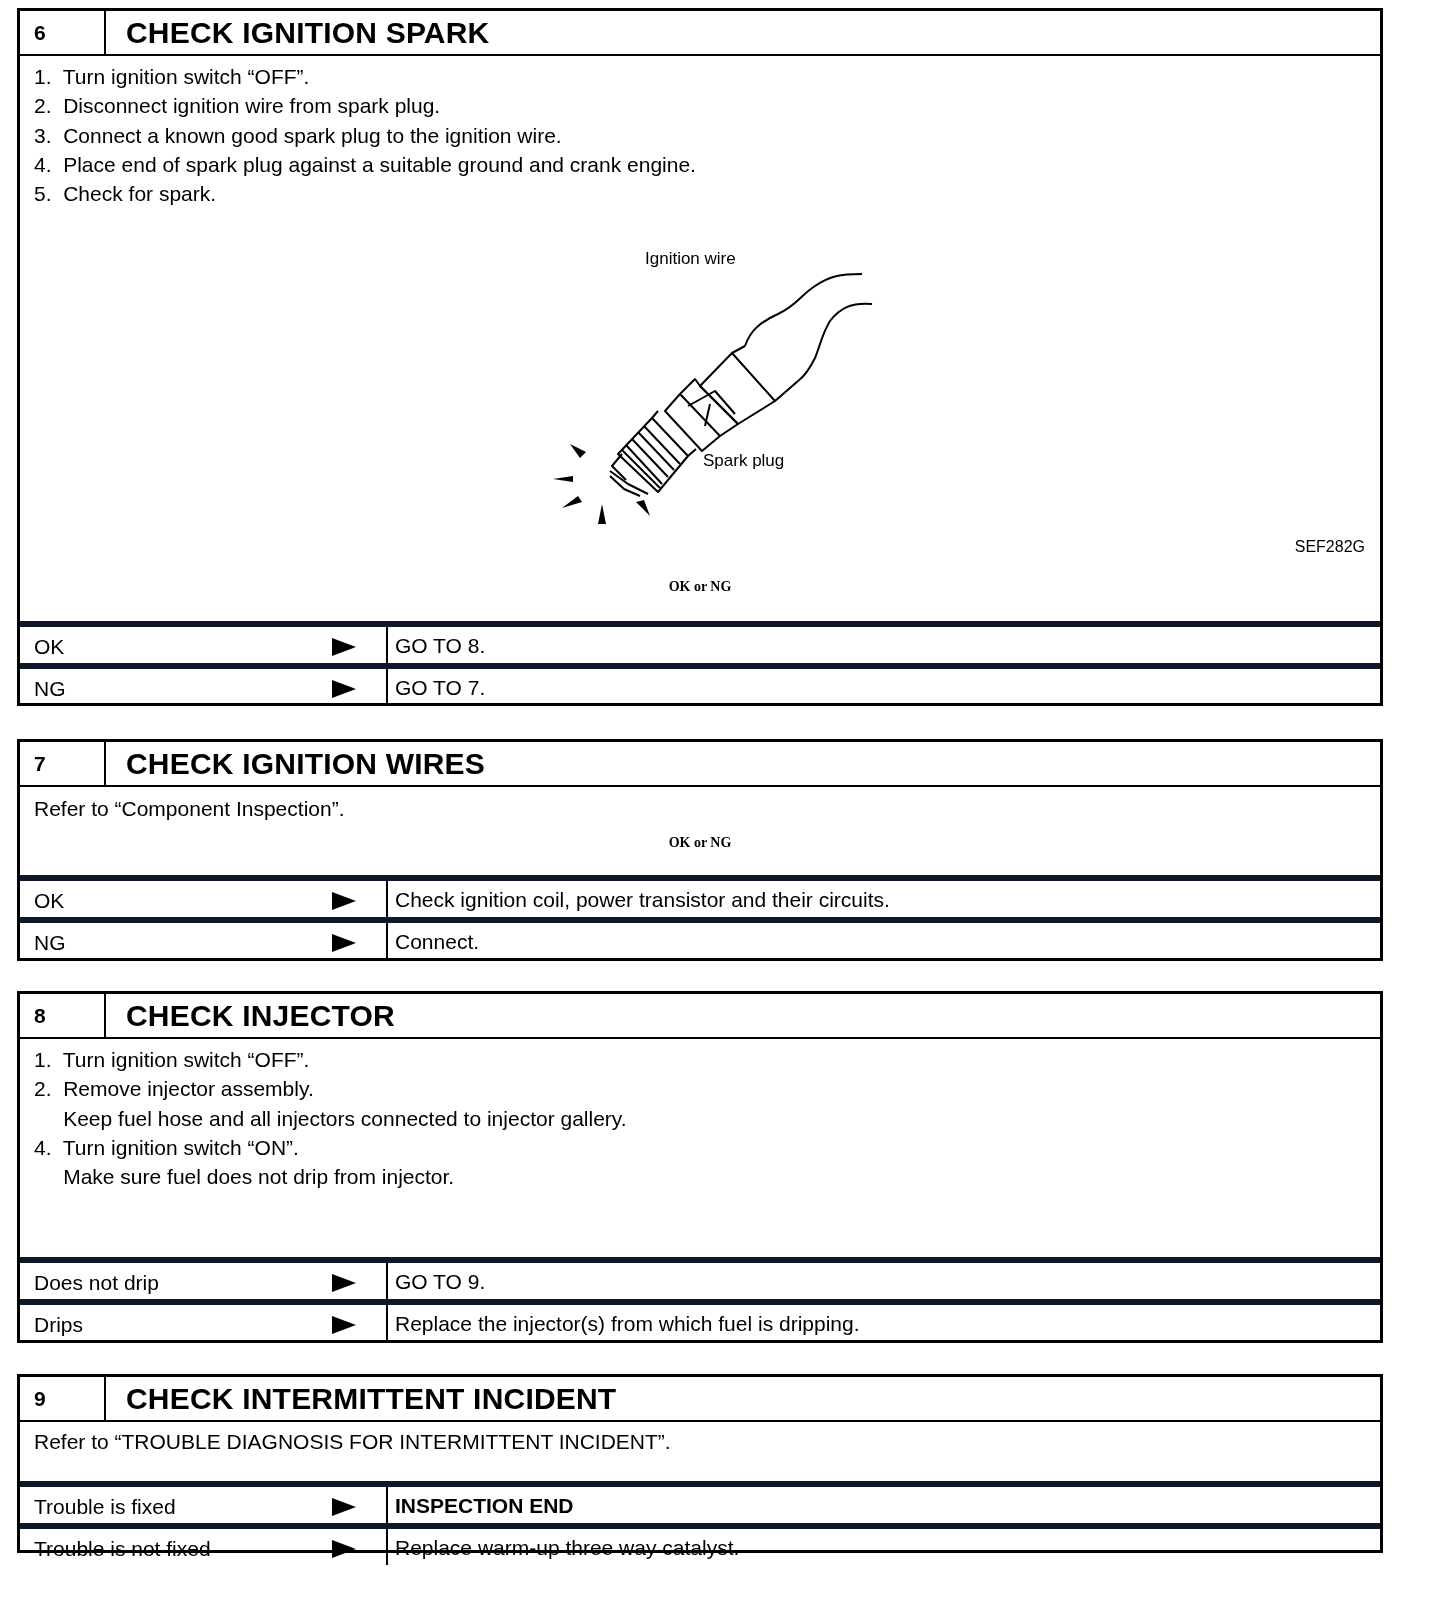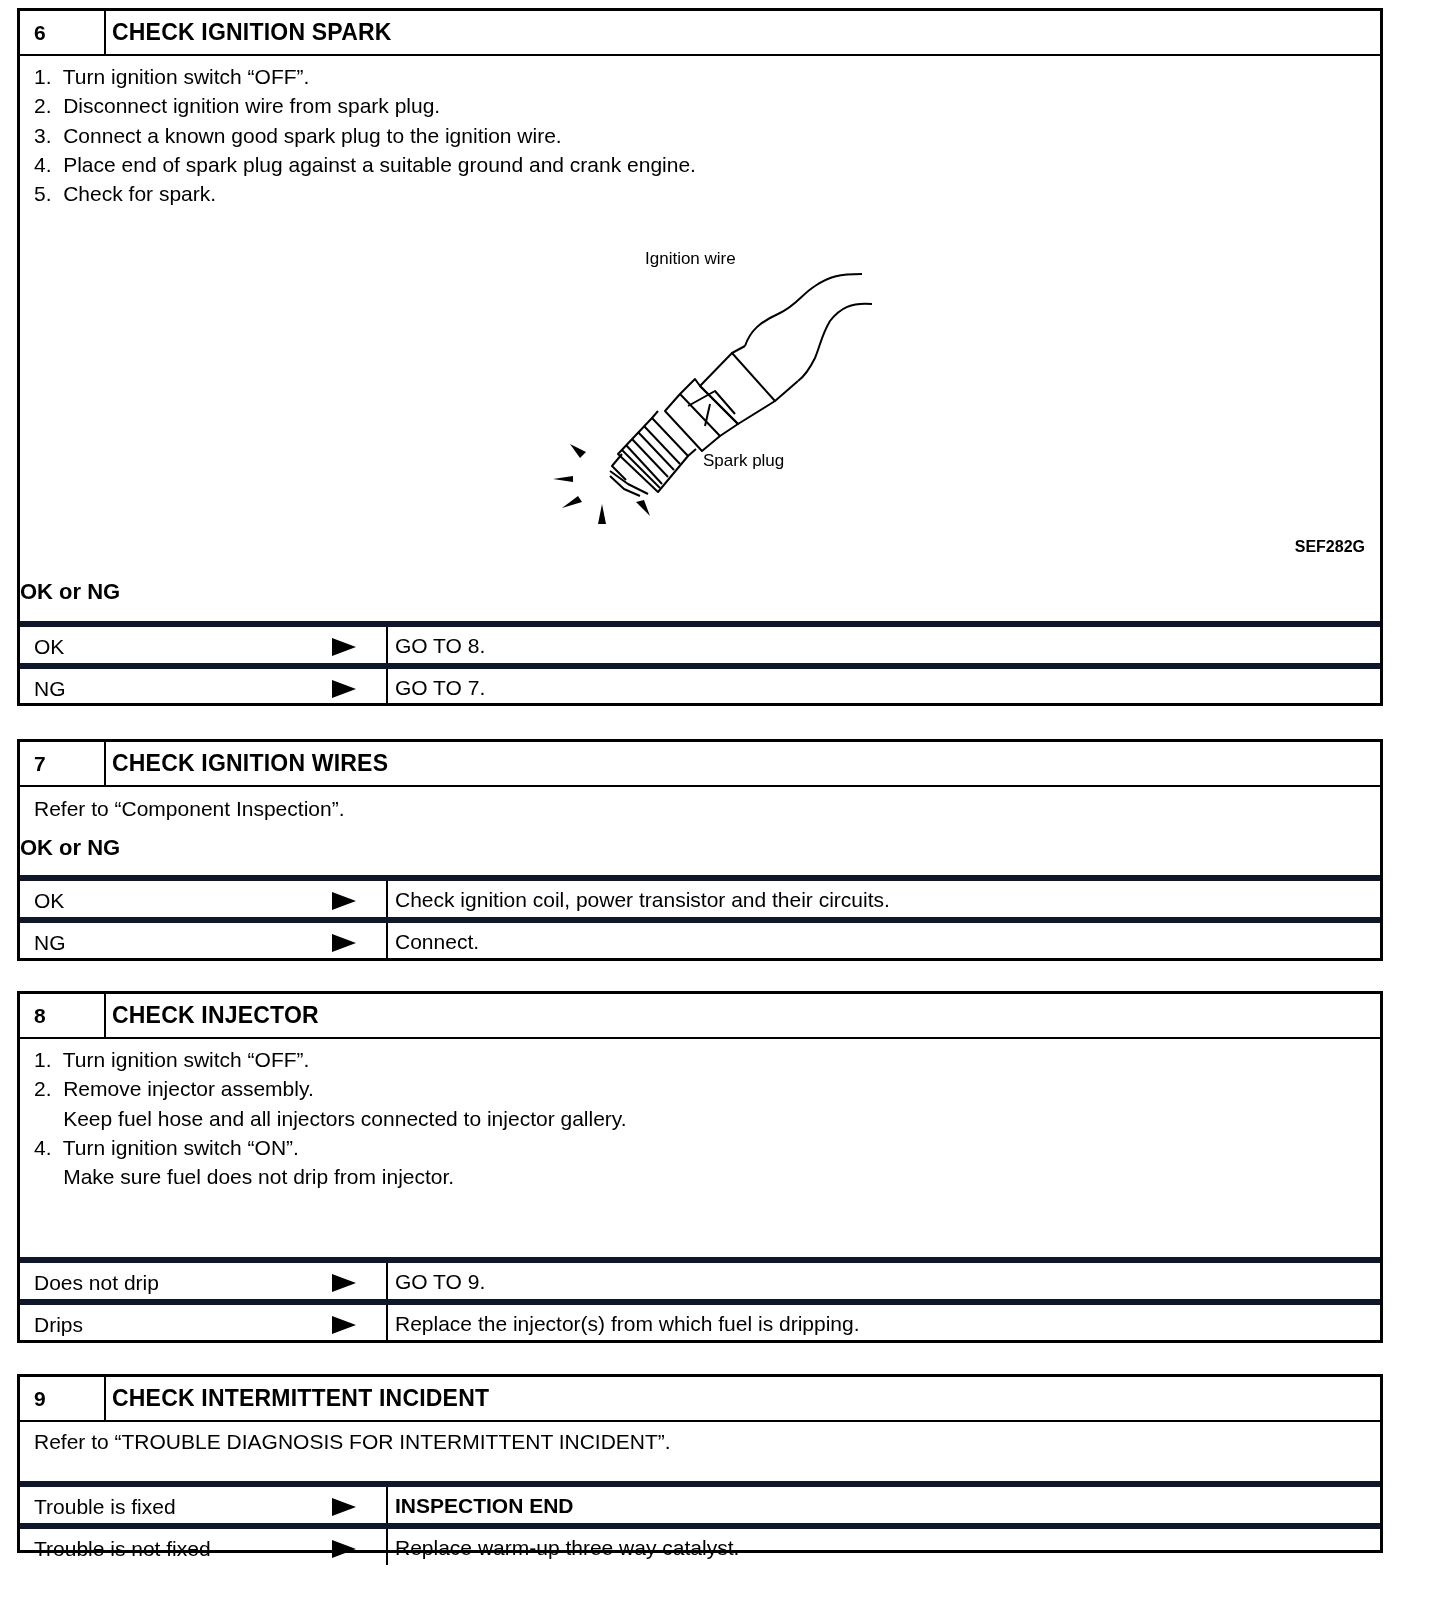--- a/index.html
+++ b/index.html
@@ -9,35 +9,35 @@
   }
   .tbl {
     position: absolute; left: 17px; width: 1366px;
     border: 3px solid #000; box-sizing: border-box;
   }
   .hdr { display: flex; height: 45px; border-bottom: 2px solid #000; box-sizing: border-box; }
   .hdr .num {
     width: 86px; border-right: 2px solid #000; box-sizing: border-box;
     font-weight: bold; font-size: 21px; padding-left: 14px; line-height: 43px;
   }
-  .hdr .title { font-weight: bold; font-size: 23px; padding-left: 6px; line-height: 43px; letter-spacing: 0.2px; }
+  .hdr .title { font-weight: bold; font-size: 30px; padding-left: 20px; line-height: 43px; letter-spacing: 0.2px; }
   .body { position: relative; box-sizing: border-box; }
   .steps { padding: 6px 0 0 14px; font-size: 21px; line-height: 29.3px; }
   .step { white-space: pre; }
   .refer { padding: 8px 0 0 14px; font-size: 21px; line-height: 28px; }
-  .okng { position: absolute; left: 0; right: 0; text-align: left; font-weight: bold; font-size: 22px; }
+  .okng { position: absolute; left: 0; right: 0; text-align: center; font-weight: bold; font-size: 14px; font-family: Liberation Serif, serif; }
   .row { display: flex; height: 42px; border-top: 6px solid #0f172a; box-sizing: border-box; font-size: 21px; }
   .row .cond { width: 368px; border-right: 2px solid #000; box-sizing: border-box; position: relative; padding-left: 14px; line-height: 40px; }
   .row .arrow { position: absolute; right: 30px; top: 11px; width: 0; height: 0;
     border-top: 9px solid transparent; border-bottom: 9px solid transparent; border-left: 24px solid #000; }
   .row .res { padding-left: 7px; line-height: 38px; }
   .row .res.bold { font-weight: bold; }
   .figure { position: absolute; left: 540px; top: 245px; width: 360px; height: 290px; }
   .fig-label { position: absolute; font-size: 17px; }
-  .fig-code { position: absolute; right: 15px; top: 535px; font-size: 16px; font-weight: bold; }
+  .fig-code { position: absolute; right: 15px; top: 535px; font-size: 16px; font-weight: normal; }
 </style>
 </head>
 <body>
 
 <div class="tbl" style="top:8px; height:698px;">
   <div class="hdr">
     <div class="num">6</div>
     <div class="title">CHECK IGNITION SPARK</div>
   </div>
   <div class="body" style="height:565px;">

